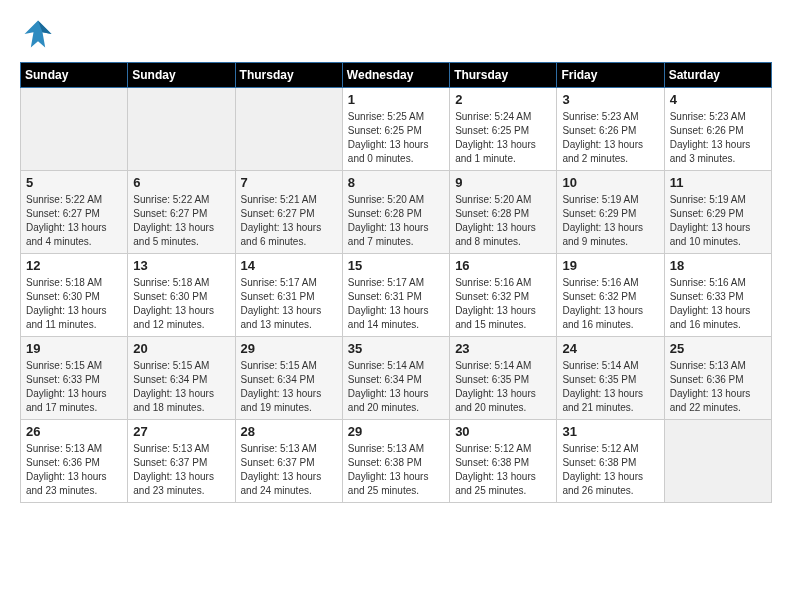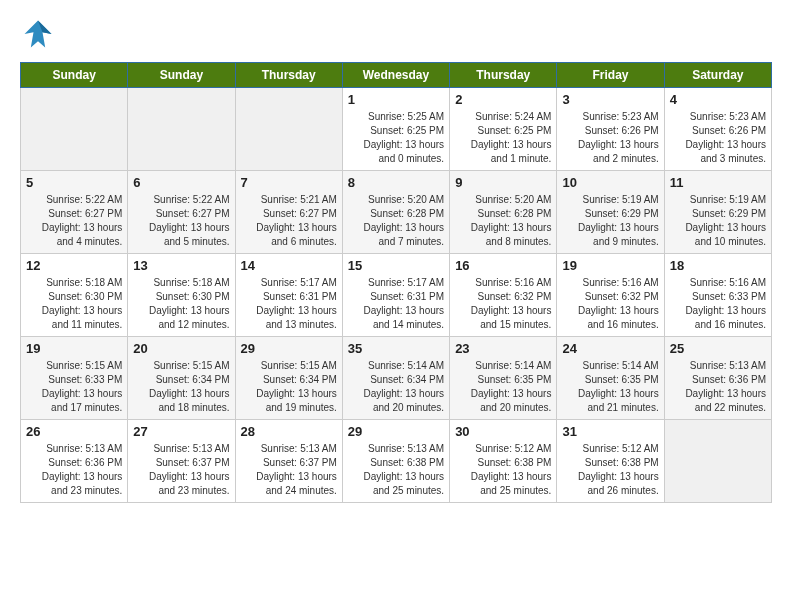--- a/index.html
+++ b/index.html
@@ -74,35 +74,33 @@
       background: #fff;
     }
     .calendar tr:nth-child(even) td {
       background: #f5f5f5;
     }
     .calendar tr:nth-child(odd) td {
       background: #fff;
     }
     
     .calendar thead tr td, .calendar thead tr th {
-      background: #4d7c0f;
-      text-align: center;
+      background: #000000;
     }
     .day-number {
       font-weight: bold;
       font-size: 13px;
       color: #222;
       margin-bottom: 3px;
       display: block;
     }
     .cell-content {
       font-size: 10px;
       color: #333;
       line-height: 1.4;
-      text-align: right;
     }
     .empty-cell {
       background: #f0f0f0 !important;
     }
     .row-even td { background: #f0f4f8; }
     .row-odd td { background: #ffffff; }
   </style>
 </head>
 <body>
 

